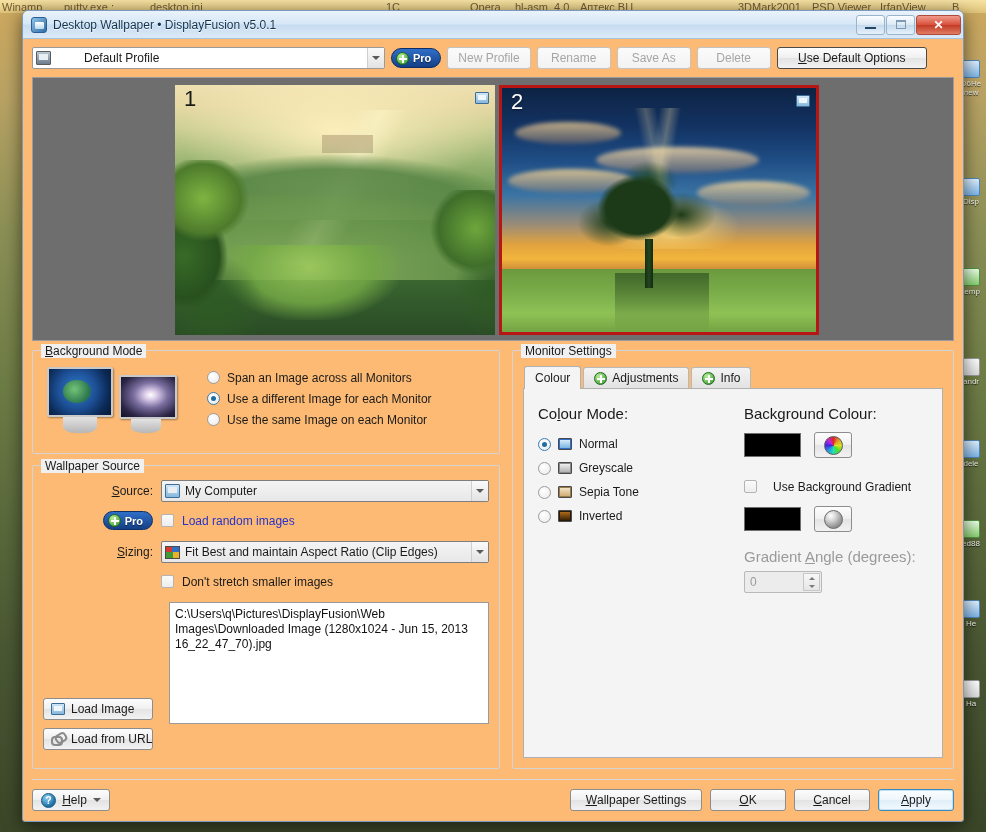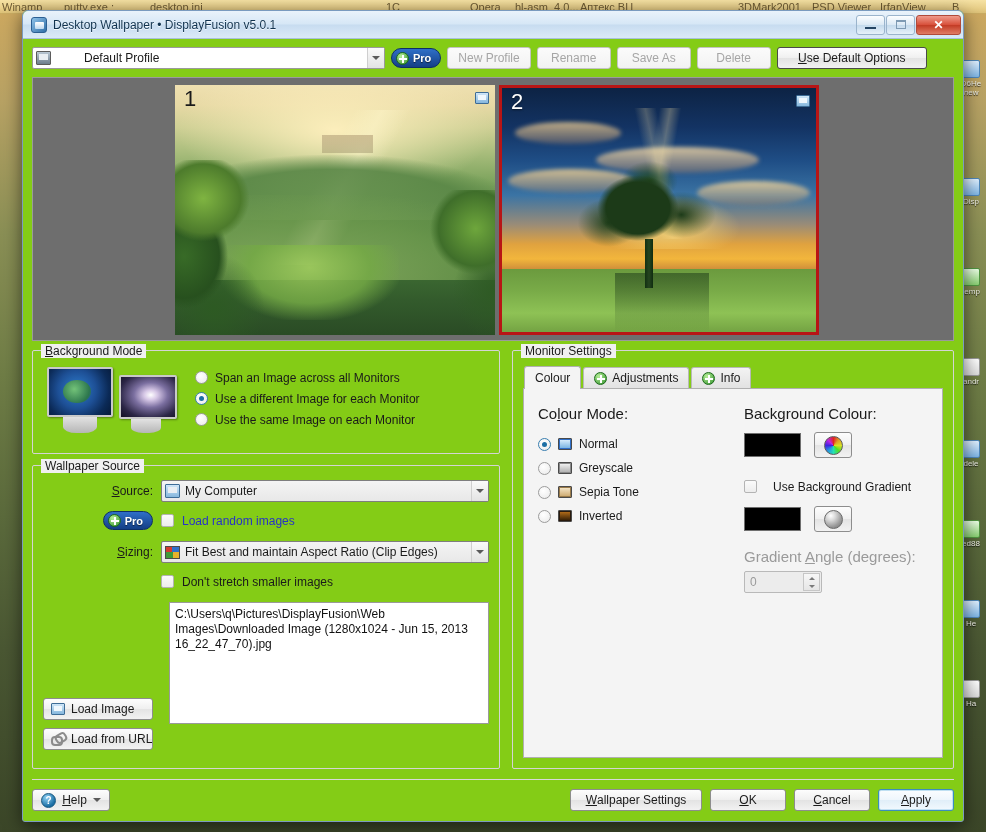--- a/index.html
+++ b/index.html
@@ -43,21 +43,21 @@
     background: linear-gradient(to bottom, #dff0ff, #7fb6e6);
     border: 1px solid #4e86b8;
   }
   .desk-icon .gl.g2 { background: linear-gradient(to bottom,#eaffe4,#89cf72); border-color:#4f9440; }
   .desk-icon .gl.g3 { background: linear-gradient(to bottom,#ffffff,#dcdcdc); border-color:#9a9a9a; }
 
   
   #window {
     position: absolute; left: 22px; top: 10px;
     width: 942px; height: 812px;
-    background: #84cc16;
+    background: #fdba74;
     border: 1px solid #7a9bbf;
     border-radius: 6px 6px 3px 3px;
     box-shadow: 0 4px 18px rgba(0,0,0,.55);
     display: flex; flex-direction: column;
   }
   #titlebar {
     height: 28px; flex: 0 0 28px;
     background: linear-gradient(to bottom, #eaf3fb 0%, #d6e7f6 48%, #c7dcf0 52%, #dbeaf8 100%);
     border-radius: 5px 5px 0 0;
     border-bottom: 1px solid #a8c2da;
@@ -307,21 +307,21 @@
   .radio.on::after {
     content: ""; position: absolute; left: 3px; top: 3px; width: 5px; height: 5px;
     border-radius: 50%; background: #1c6ea4;
   }
   .radio.on { border-color: #3a7fb0; }
   .chk { width: 13px; height: 13px; flex: 0 0 13px;
     border: 1px solid #b4b4b4; border-radius: 2px;
     background: linear-gradient(to bottom,#fbfbfb,#ededed); }
   .optrow { display: flex; align-items: center; gap: 7px; height: 21px; font-size: 12px; color: #1a1a1a; }
 
-  #bgmode-inner { display: flex; align-items: flex-start; gap: 16px; }
+  #bgmode-inner { display: flex; align-items: flex-start; gap: 28px; }
   .monitors-art { width: 136px; height: 78px; position: relative; flex: 0 0 136px; margin-top: 2px; }
   .monitors-art .m {
     position: absolute; border: 2px solid #c9c9c9; border-radius: 2px;
     background: #111; box-shadow: 1px 1px 2px rgba(0,0,0,.35);
   }
   .monitors-art .m .sc { position: absolute; inset: 0; }
   .monitors-art .m1 { left: 4px; top: 2px; width: 66px; height: 50px; }
   .monitors-art .m1 .sc {
     background: radial-gradient(circle at 45% 45%, #2f7fd0 0%, #1d4f95 45%, #0b2a57 75%, #061a38 100%);
   }

